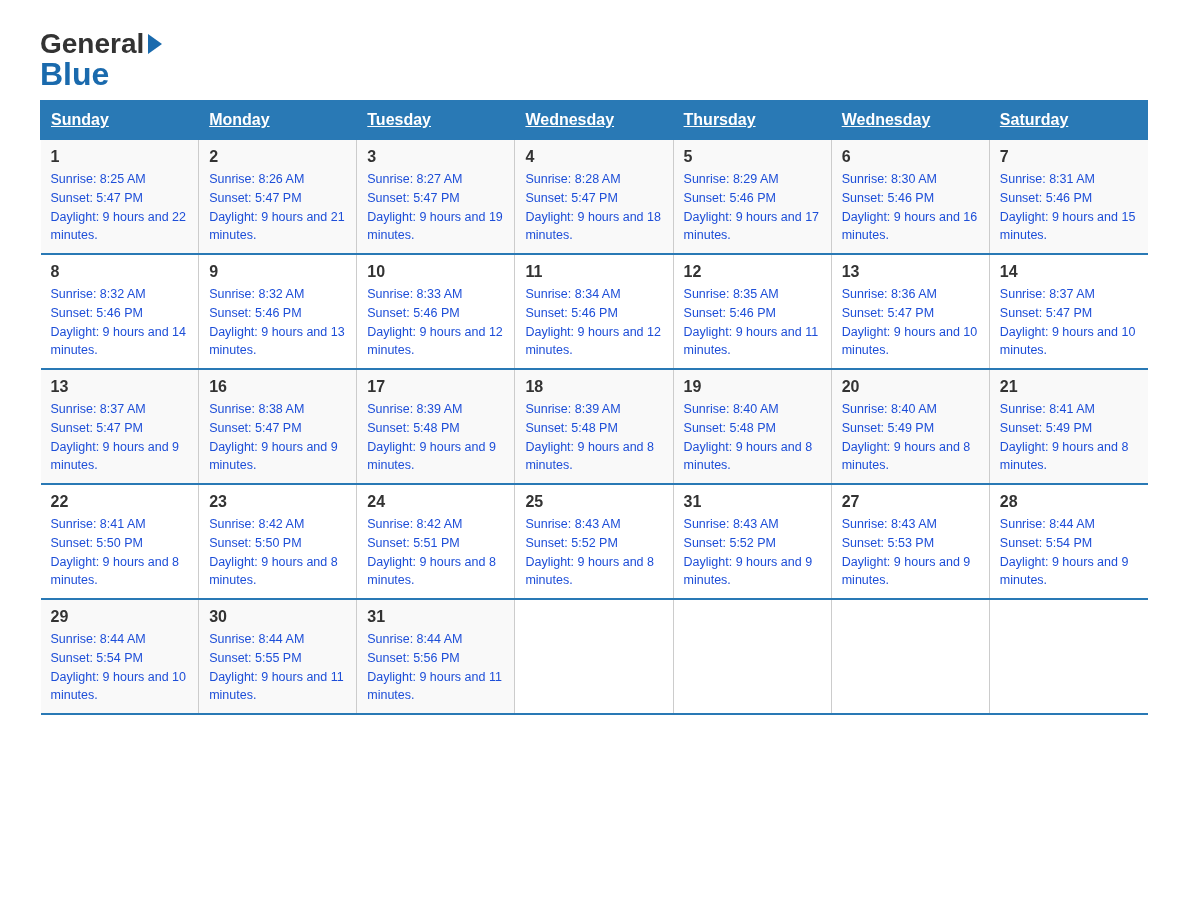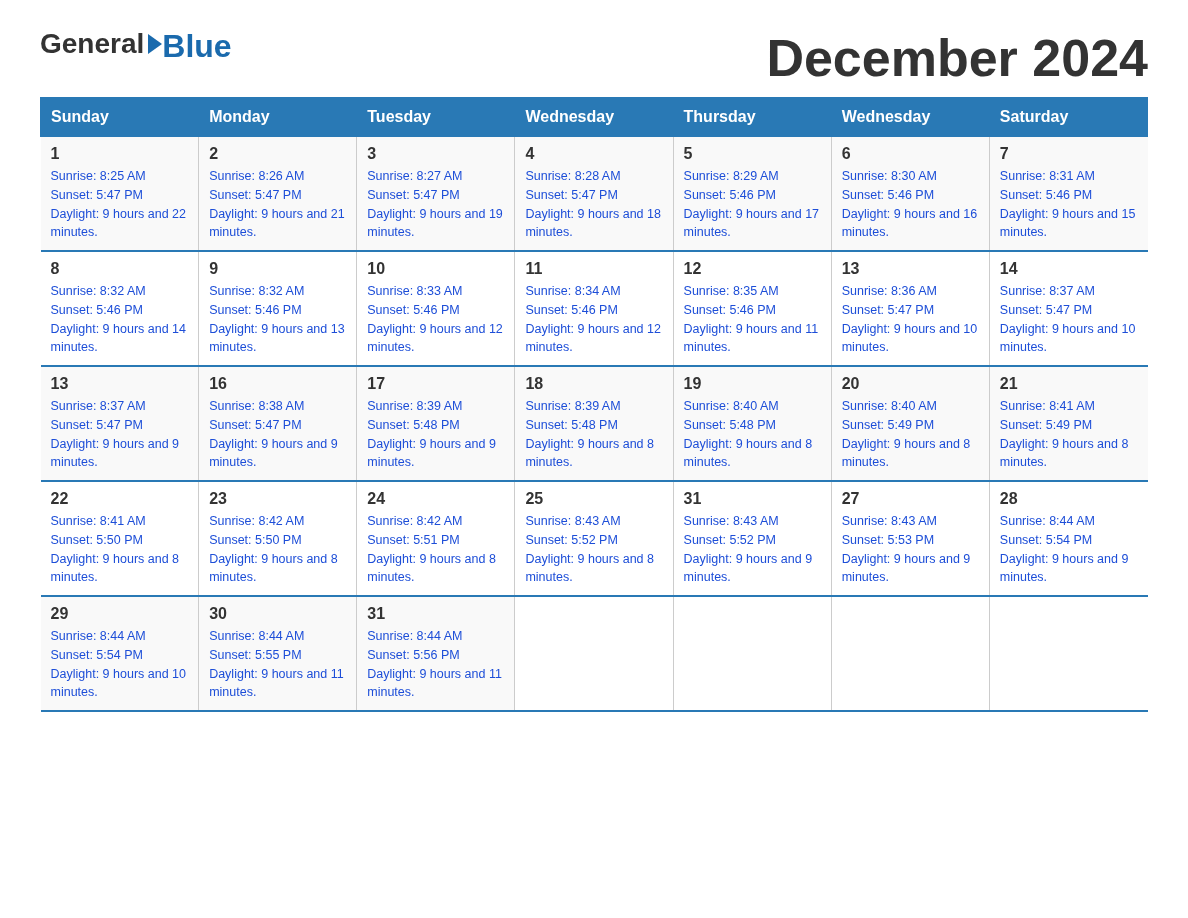--- a/index.html
+++ b/index.html
@@ -11,20 +11,21 @@
       min-height: 918px;
     }
     .header-row {
       display: flex;
       justify-content: space-between;
       align-items: flex-start;
       margin-bottom: 10px;
     }
     .logo {
       display: flex;
+      flex-direction: column;
       align-items: flex-start;
     }
     .logo-text-general {
       font-size: 28px;
       font-weight: bold;
       color: #333;
       line-height: 1;
     }
     .logo-text-blue {
       font-size: 32px;
@@ -63,20 +64,21 @@
       margin-top: 10px;
     }
     thead tr th {
       background-color: #2979b5;
       color: #fff;
       font-size: 16px;
       font-weight: bold;
       padding: 10px 10px;
       text-align: left;
       border: 1px solid #2979b5;
+      text-decoration: underline;
     }
     tbody tr {
       border-bottom: 2px solid #2979b5;
     }
     tbody tr td {
       vertical-align: top;
       padding: 8px 10px;
       font-size: 13px;
       color: #333;
       border-right: 1px solid #ccc;
@@ -113,21 +115,20 @@
 
 <div class="header-row">
   <div class="logo">
     <div style="display:flex; align-items:center;">
       <span class="logo-text-general">General</span>
       <span class="logo-triangle"></span>
     </div>
     <span class="logo-text-blue">Blue</span>
   </div>
   <div class="title-section">
-    <div class="month-title">December 2024</div>
   </div>
 </div>
 
 <table>
   <thead>
     <tr>
     <th>Sunday</th>
         <th>Monday</th>
         <th>Tuesday</th>
         <th>Wednesday</th>

